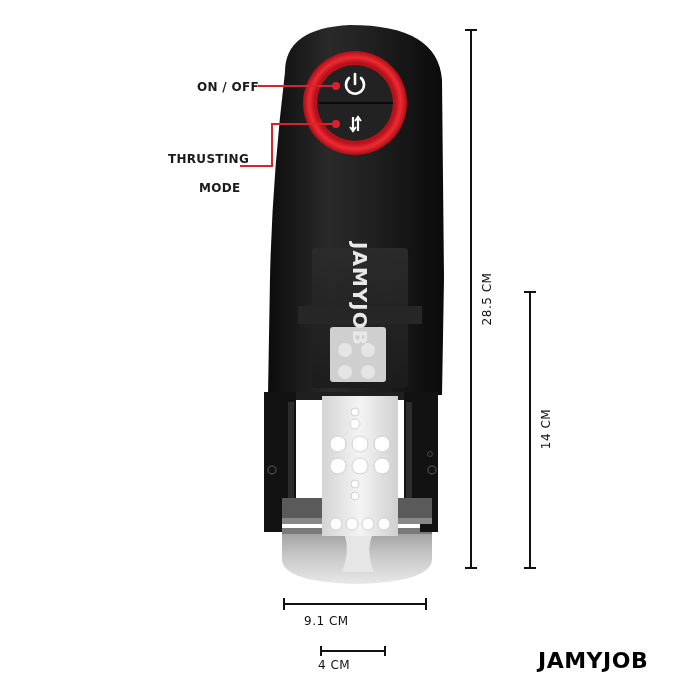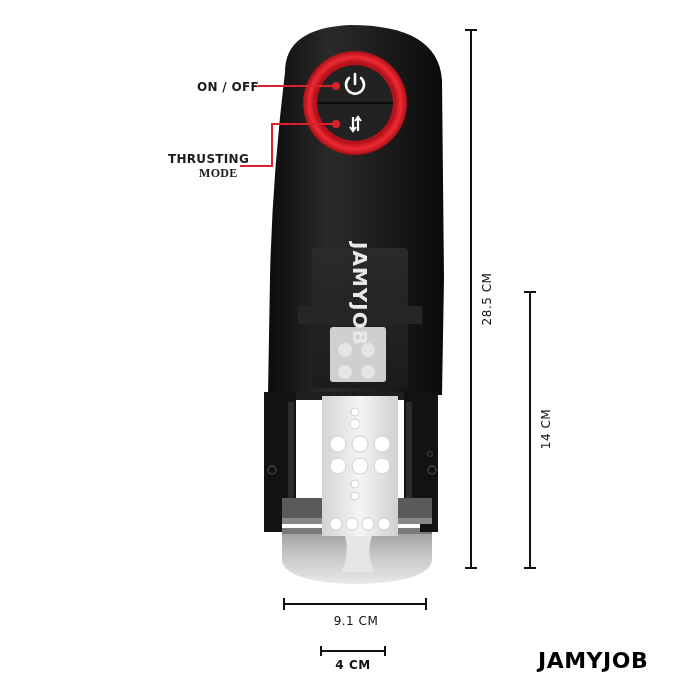--- a/index.html
+++ b/index.html
@@ -148,22 +148,22 @@
   <svg width="34" height="32" viewBox="0 0 34 32" style="position:relative;">
     <line x1="15" y1="9" x2="15" y2="22" stroke="#fff" stroke-width="2.2"></line>
     <path d="M12 19 L15 23 L18 19" stroke="#fff" stroke-width="2" fill="none"></path>
     <line x1="20" y1="10" x2="20" y2="23" stroke="#fff" stroke-width="2.2"></line>
     <path d="M17 13 L20 9 L23 13" stroke="#fff" stroke-width="2" fill="none"></path>
   </svg>
 </div>
 
 <div class="label" style="left:197px;top:80px;">ON / OFF</div>
 <div class="label" style="left:168px;top:152px;text-align:center;">THRUSTING</div>
-<div class="label" style="left:199px;top:166px;font-family:Liberation Serif, serif;">MODE</div>
+<div class="label" style="left:199px;top:181px;">MODE</div>
 
 <div class="abs" style="left:300px;top:282px;width:120px;text-align:center;transform:rotate(90deg);color:#e8e8e8;font-weight:900;font-size:20px;letter-spacing:1px;font-family:'DejaVu Sans',sans-serif;">JAMYJOB</div>
 
 <div class="dim-text" style="left:452px;top:292px;width:70px;text-align:center;transform:rotate(-90deg);">28.5 CM</div>
 <div class="dim-text" style="left:516px;top:422px;width:60px;text-align:center;transform:rotate(-90deg);">14 CM</div>
-<div class="dim-text" style="left:316px;top:614px;width:80px;text-align:center;">9.1 CM</div>
-<div class="dim-text" style="left:318px;top:658px;width:70px;text-align:center;font-weight:bold;">4 CM</div>
+<div class="dim-text" style="left:304px;top:614px;width:80px;">9.1 CM</div>
+<div class="dim-text" style="left:318px;top:658px;width:70px;">4 CM</div>
 
 <div class="brand" style="left:538px;top:648px;">JAMYJOB</div>
 
 </body></html>

